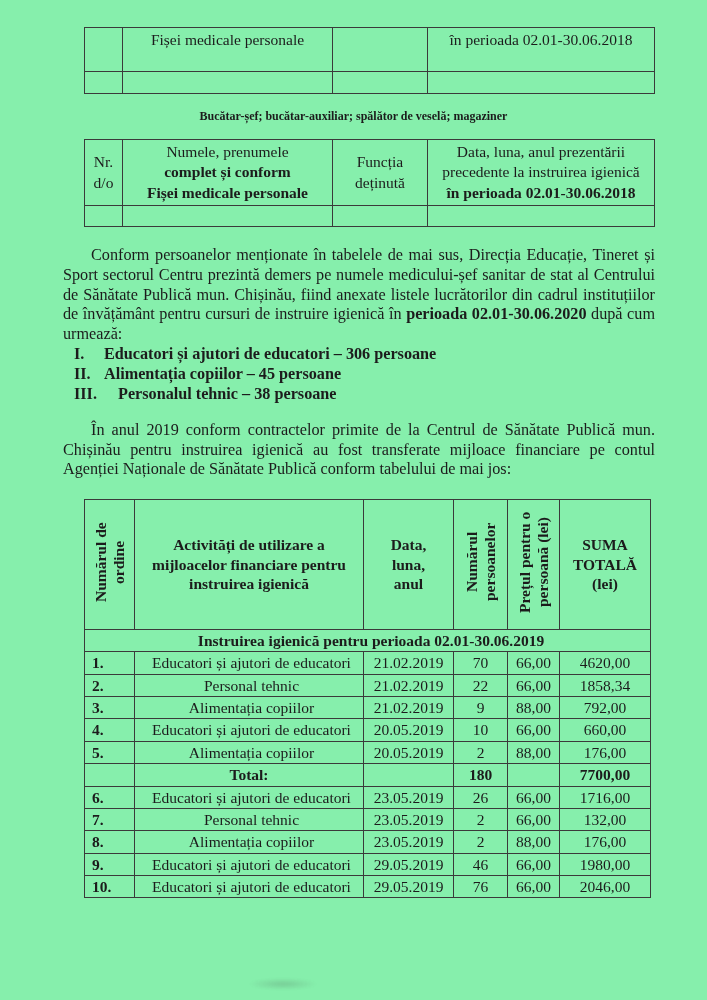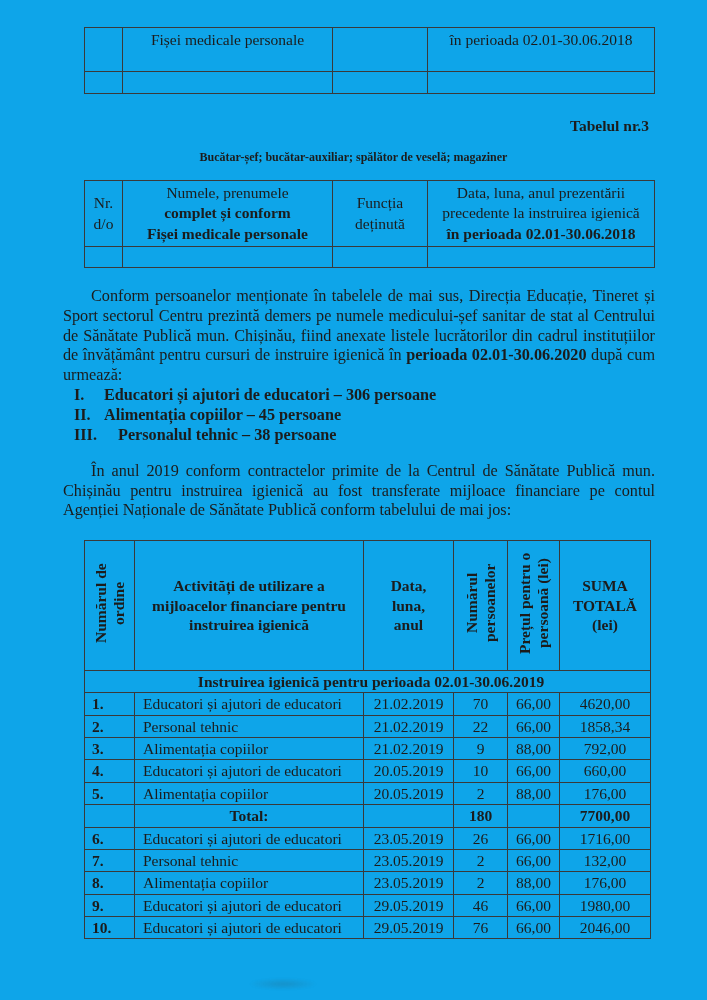--- a/index.html
+++ b/index.html
@@ -1,21 +1,21 @@
 <!DOCTYPE html>
 <html><head>
 <meta charset="utf-8">
 <style>
   * { margin: 0; padding: 0; box-sizing: border-box; }
   html, body { background: #ffffff; }
   .page {
     position: relative;
     width: 707px;
     height: 1000px;
-    background: #0ea5e9;
+    background: #86efac;
     overflow: hidden;
     font-family: "Liberation Serif", "DejaVu Serif", serif;
     color: #1c1c1c;
   }
 
   
   table.tbl {
     border-collapse: collapse;
     table-layout: fixed;
   }
@@ -94,21 +94,21 @@
     line-height: 1.15;
     white-space: normal;
   }
   .fin-table .section-row td {
     height: 22px;
     font-weight: bold;
     padding-left: 10px;
   }
   .fin-table tbody td { height: 20px; }
   .fin-table .c-nr { text-align: left; padding-left: 7px; font-weight: bold; }
-  .fin-table .c-act { text-align: left; padding-left: 8px; }
+  .fin-table .c-act { text-align: center; padding-left: 8px; }
   .fin-table .total-row td { font-weight: bold; height: 21px; }
 
   
   .smudge {
     position: absolute;
     left: 248px;
     top: 978px;
     width: 70px;
     height: 12px;
     background: radial-gradient(ellipse at center, rgba(60,60,60,0.18), rgba(60,60,60,0) 70%);
@@ -136,21 +136,20 @@
     </tr>
     <tr class="r-empty">
       <td></td>
       <td></td>
       <td></td>
       <td></td>
     </tr>
   </tbody>
     </table>
 
-  <div class="tabel-label">Tabelul nr.3</div>
   <div class="doc-subtitle">Bucătar-șef; bucătar-auxiliar; spălător de veselă; magaziner</div>
 
   <table class="tbl staff-table">
     <colgroup>
         <col style="width:38px">
         <col style="width:210px">
         <col style="width:95px">
         <col style="width:227px">
       </colgroup>
     <tbody>

